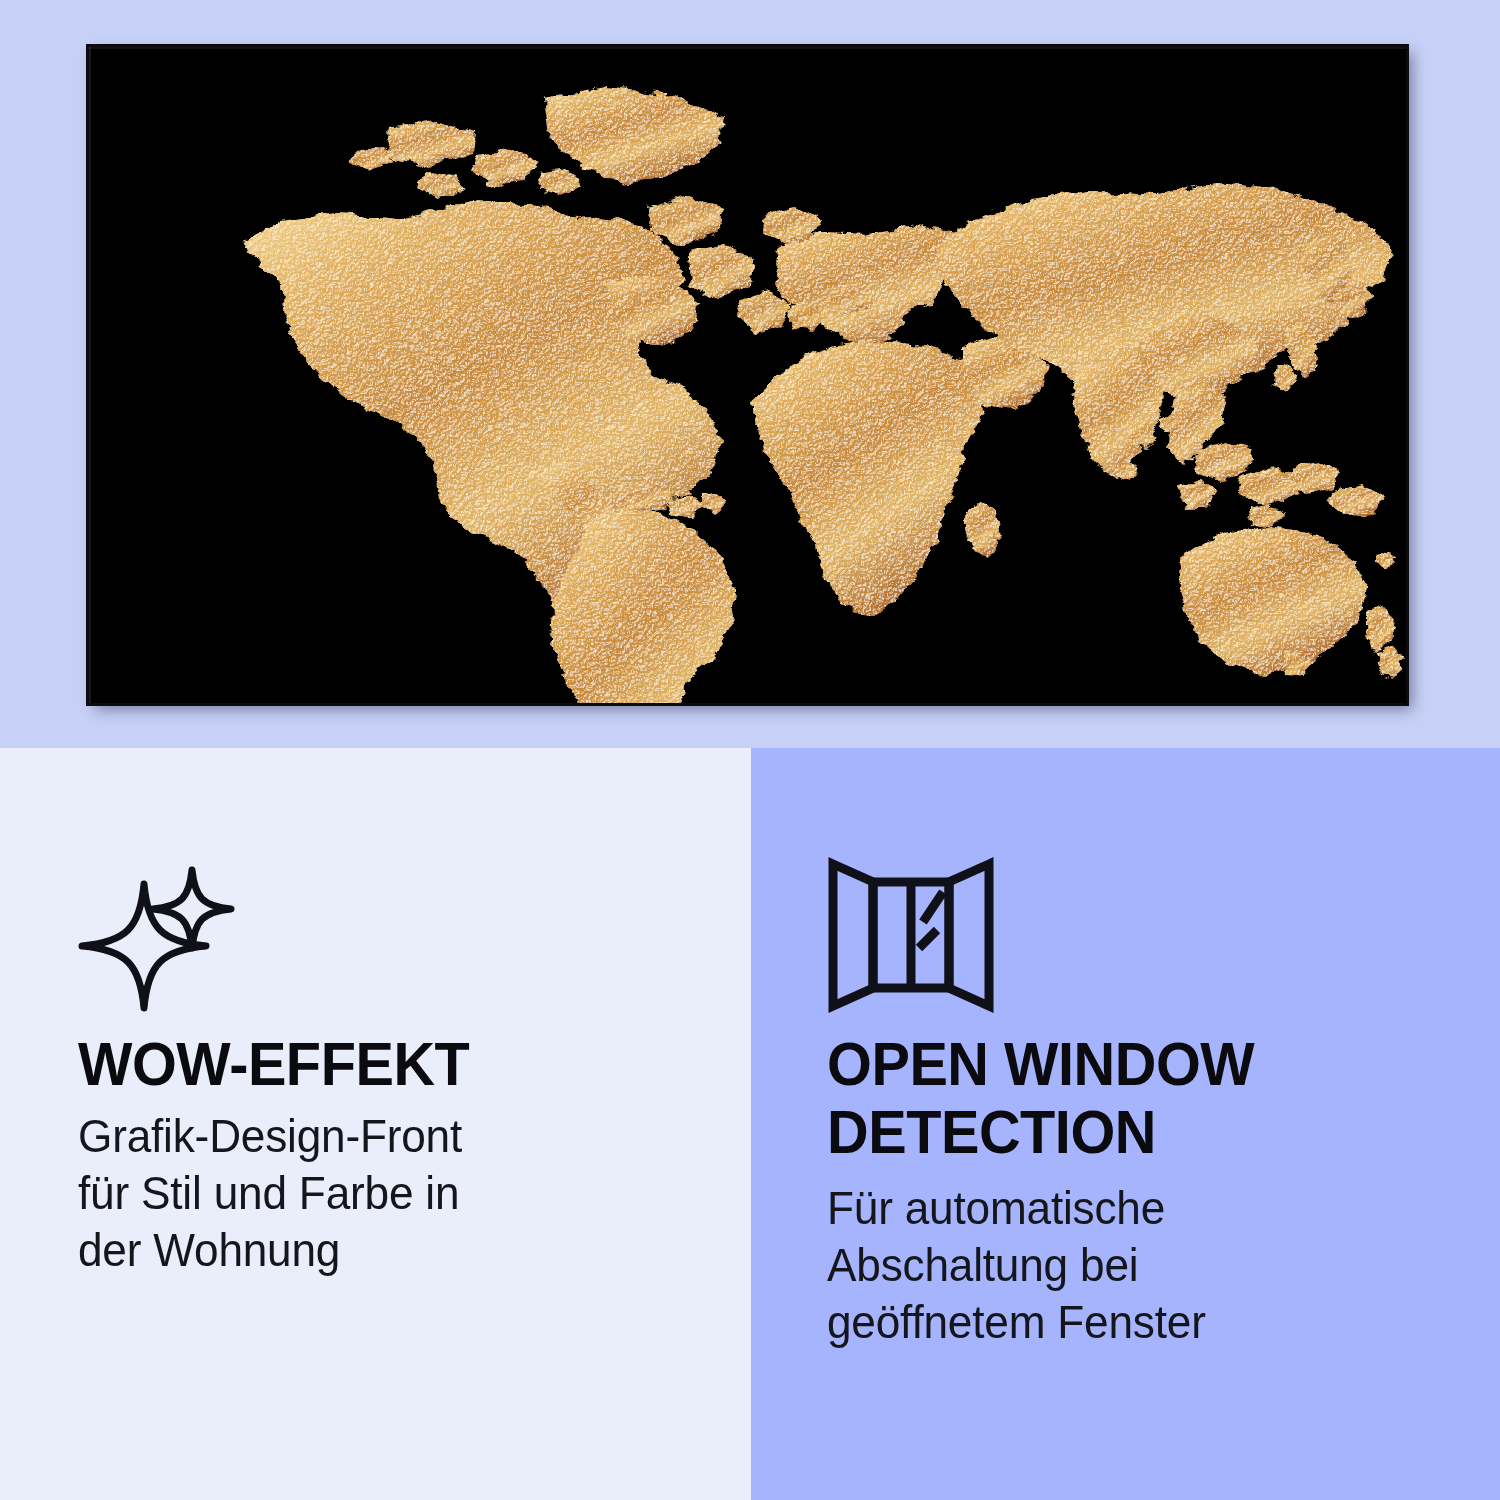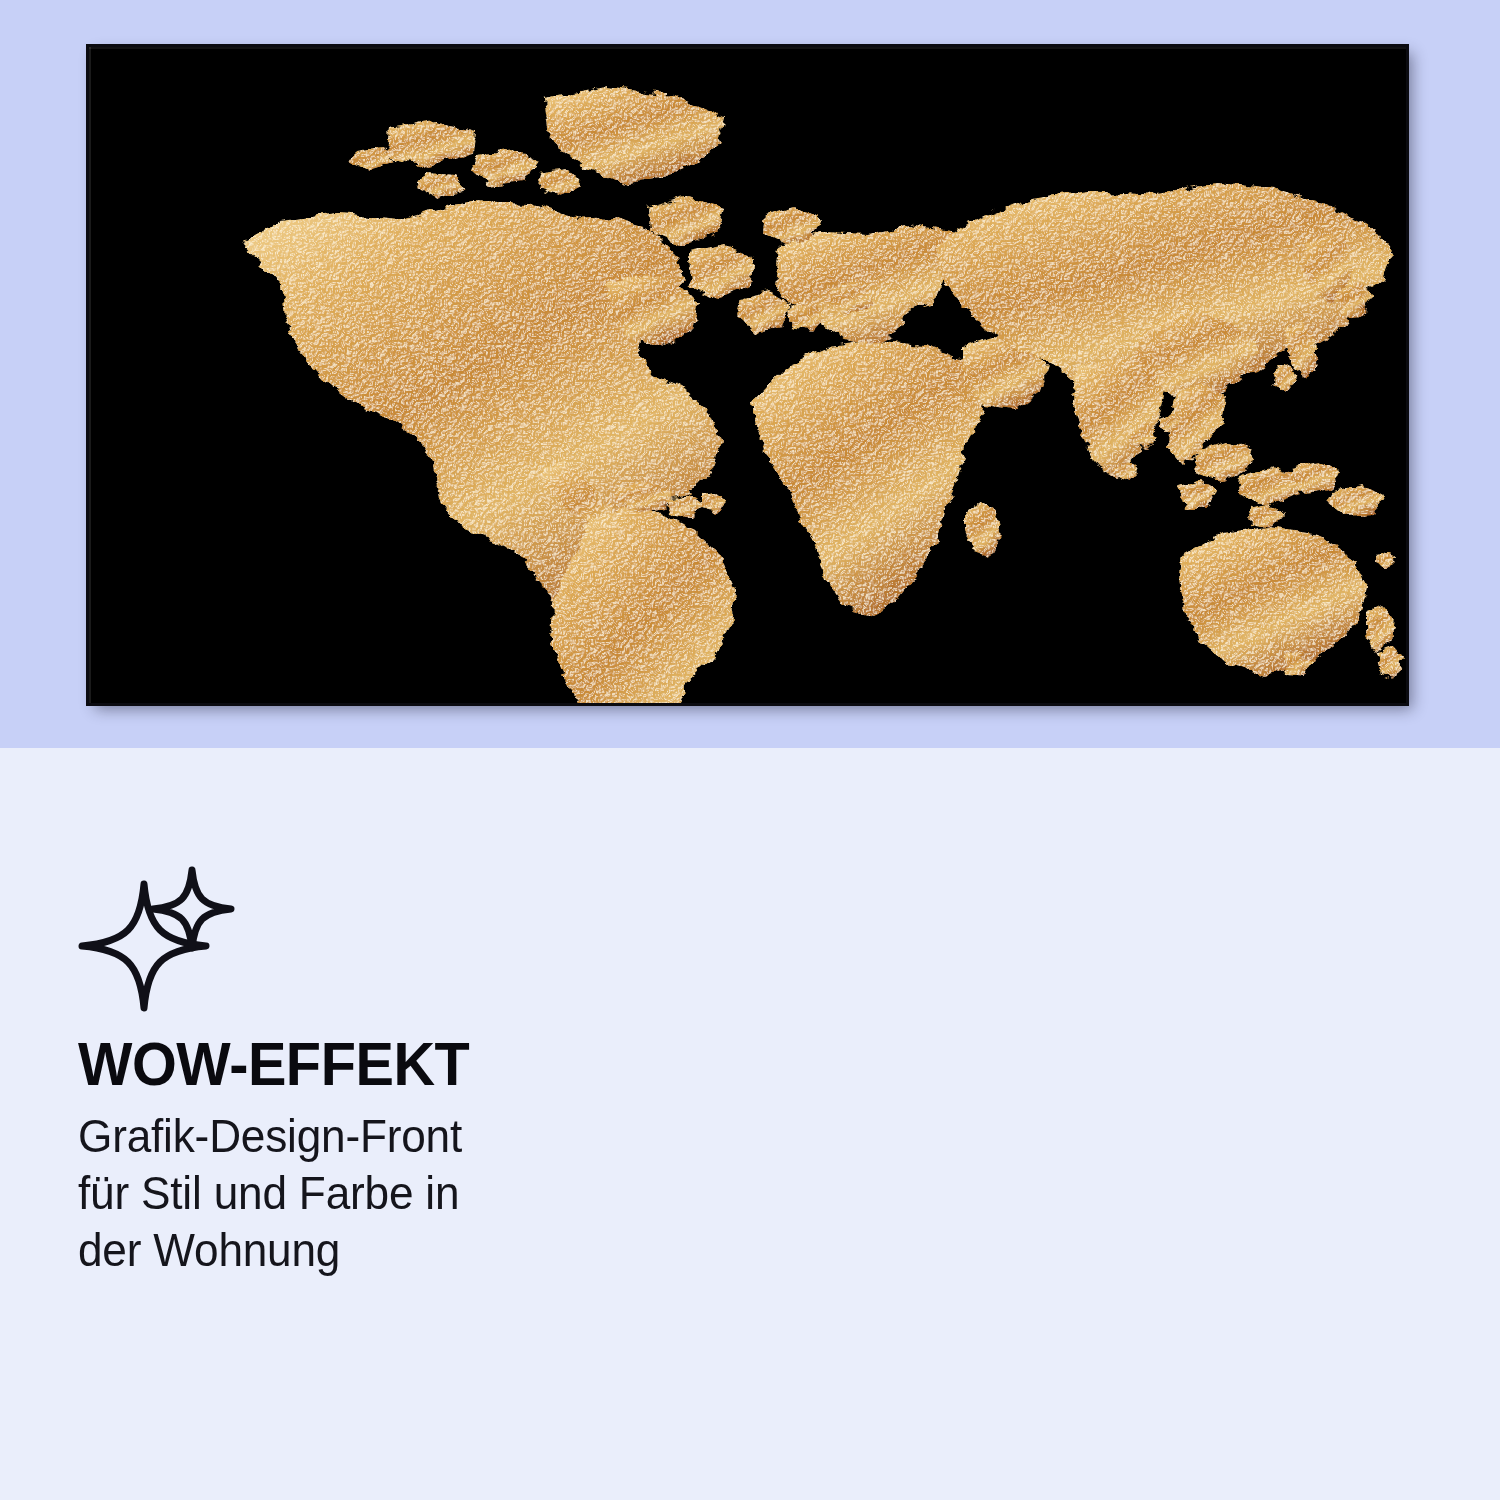--- a/index.html
+++ b/index.html
@@ -173,15 +173,37 @@
 
           <path d="M120 12 C 123 40, 131 48, 159 51 C 131 54, 123 62, 120 90 C 117 62, 109 54, 81 51 C 109 48, 117 40, 120 12 Z" transform="translate(-6,2) scale(1)"></path>
         </svg>
       </div>
       <h2 class="ftitle">WOW-EFFEKT</h2>
       <p class="fbody">Grafik-Design-Front
 für Stil und Farbe in
 der Wohnung</p>
     </div>
 
+    <div class="panel panel-right">
+      <div class="icon-box">
+        <svg width="168" height="158" viewBox="0 0 168 158" fill="none" stroke="#101018" stroke-width="9" stroke-linejoin="miter" stroke-linecap="butt">
+
+          <path d="M6 8 L46 26 L46 132 L6 150 Z"></path>
+
+          <path d="M162 8 L122 26 L122 132 L162 150 Z"></path>
+
+          <rect x="46" y="26" width="76" height="106"></rect>
+
+          <path d="M84 26 L84 132"></path>
+
+          <path d="M116 36 L96 66" stroke-linecap="butt"></path>
+          <path d="M110 74 L92 92" stroke-linecap="butt"></path>
+        </svg>
+      </div>
+      <h2 class="ftitle">OPEN WINDOW
+DETECTION</h2>
+      <p class="fbody">Für automatische
+Abschaltung bei
+geöffnetem Fenster</p>
+    </div>
 
   </div>
 </div>
 
 </body></html>

